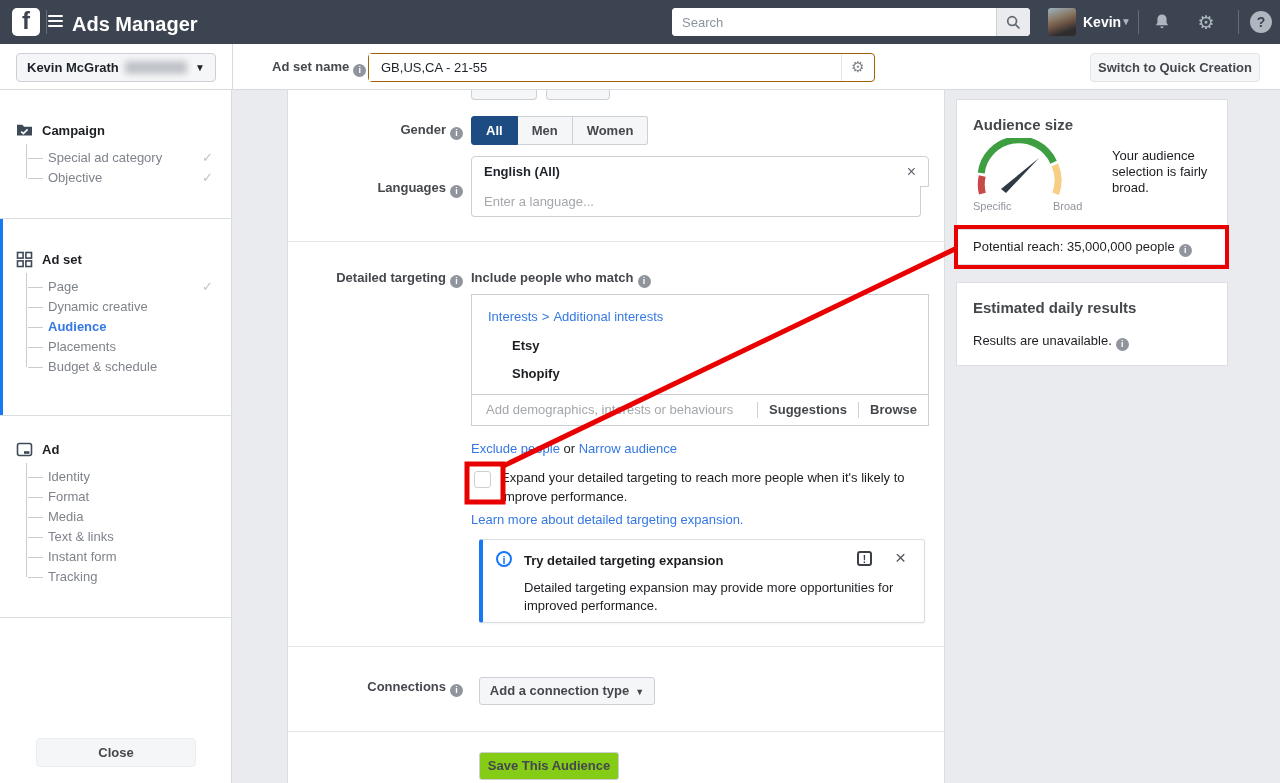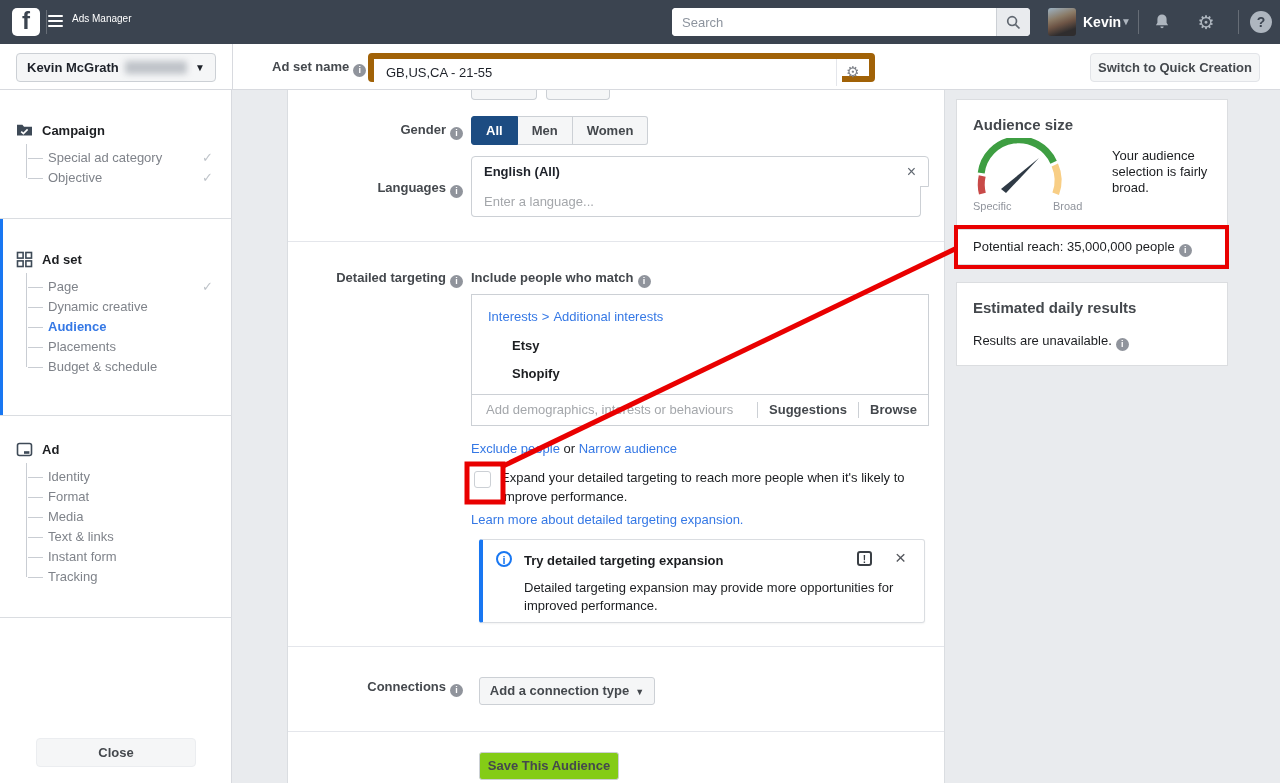--- a/index.html
+++ b/index.html
@@ -6,21 +6,21 @@
   html,body { width:1280px; height:783px; }
   body { font-family:"Liberation Sans", sans-serif; background:#e9ebee; position:relative; overflow:hidden; }
 
   
   .nav { position:absolute; left:0; top:0; width:1280px; height:44px; background:#3b4450; z-index:5; }
   .fb-logo { position:absolute; left:12px; top:8px; width:28px; height:28px; background:#fff; border-radius:5px;
              color:#3b4450; font-weight:bold; font-size:24px; text-align:center; line-height:26px; }
   .nav-vdiv { position:absolute; top:10px; width:1px; height:24px; background:rgba(255,255,255,0.22); }
   .hamburger { position:absolute; left:48px; top:15px; width:15px; }
   .hamburger span { display:block; height:2px; background:#fff; margin-bottom:3px; border-radius:1px; }
-  .nav-title { position:absolute; left:72px; top:13px; color:#fff; font-size:10px; font-weight:normal; }
+  .nav-title { position:absolute; left:72px; top:13px; color:#fff; font-size:20px; font-weight:bold; }
   .search-wrap { position:absolute; left:672px; top:8px; width:358px; height:28px; background:#fff; border-radius:4px; overflow:hidden; }
   .search-wrap input { position:absolute; left:0; top:0; width:322px; height:28px; border:0; outline:none; padding:0 10px;
                        font-size:13px; font-family:"Liberation Sans",sans-serif; color:#1d2129; }
   .search-wrap input::placeholder { color:#8d949e; }
   .search-btn { position:absolute; right:0; top:0; width:34px; height:28px; background:#e9ebee; border-left:1px solid #ccd0d5;
                 display:flex; align-items:center; justify-content:center; }
   .avatar { position:absolute; left:1048px; top:8px; width:28px; height:28px; border-radius:3px;
             background:linear-gradient(160deg,#9db3c4 0%,#8a7a66 35%,#6d5445 55%,#2f2d2e 80%); }
   .nav-user { position:absolute; left:1083px; top:14px; color:#fff; font-size:14px; font-weight:bold; }
   .nav-caret { position:absolute; left:1121px; top:16px; color:#aeb6bf; font-size:10px; }
@@ -30,21 +30,21 @@
 
   
   .toolbar { position:absolute; left:0; top:44px; width:1280px; height:46px; background:#fff; border-bottom:1px solid #d8dadf; z-index:4;text-decoration:underline; }
   .tb-vdiv { position:absolute; left:232px; top:0; width:1px; height:46px; background:#d8dadf; }
   .account-select { position:absolute; left:16px; top:9px; width:200px; height:29px; background:#f5f6f7; border:1px solid #ccd0d5;
                     border-radius:4px; display:flex; align-items:center; padding:0 10px; }
   .account-select .acct-name { font-size:13px; font-weight:bold; color:#1d2129; }
   .blur-block { display:inline-block; width:62px; height:13px; margin-left:6px; background:#bfc3c9; border-radius:2px; filter:blur(3px); }
   .account-select .sel-caret { margin-left:auto; font-size:10px; color:#1d2129; }
   .adset-label { position:absolute; left:272px; top:15px; font-size:13px; font-weight:bold; color:#44484d; }
-  .adset-input-wrap { position:absolute; left:368px; top:9px; width:507px; height:29px; border:6px solid #a16207; border-radius:4px; background:#fff; }
+  .adset-input-wrap { position:absolute; left:368px; top:9px; width:507px; height:29px; border:1px solid #a16207; border-radius:4px; background:#fff; }
   .adset-input-wrap input { position:absolute; left:0; top:0; width:468px; height:27px; border:0; outline:none; padding:0 12px;
                             font-size:13px; color:#1d2129; font-family:"Liberation Sans",sans-serif; }
   .adset-gear { position:absolute; right:0; top:0; width:33px; height:27px; border-left:1px solid #e4e6eb; text-align:center;
                 line-height:27px; color:#7f838a; font-size:15px; font-family:"DejaVu Sans",sans-serif; }
   .quick-btn { position:absolute; left:1090px; top:9px; width:170px; height:29px; background:#f5f6f7; border:1px solid #e2e4e8;
                border-radius:4px; font-size:13px; font-weight:bold; color:#44484d; text-align:center; line-height:27px; }
 
   
   .sidebar { position:absolute; left:0; top:90px; width:232px; height:693px; background:#fff; border-right:1px solid #d8dadf; }
   .side-divider { position:absolute; left:0; width:232px; height:1px; background:#dadde1; }

